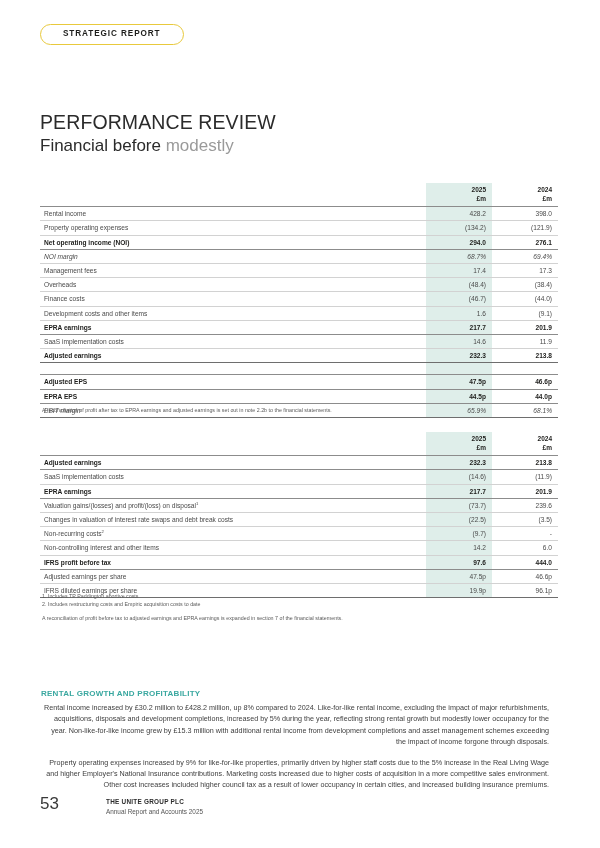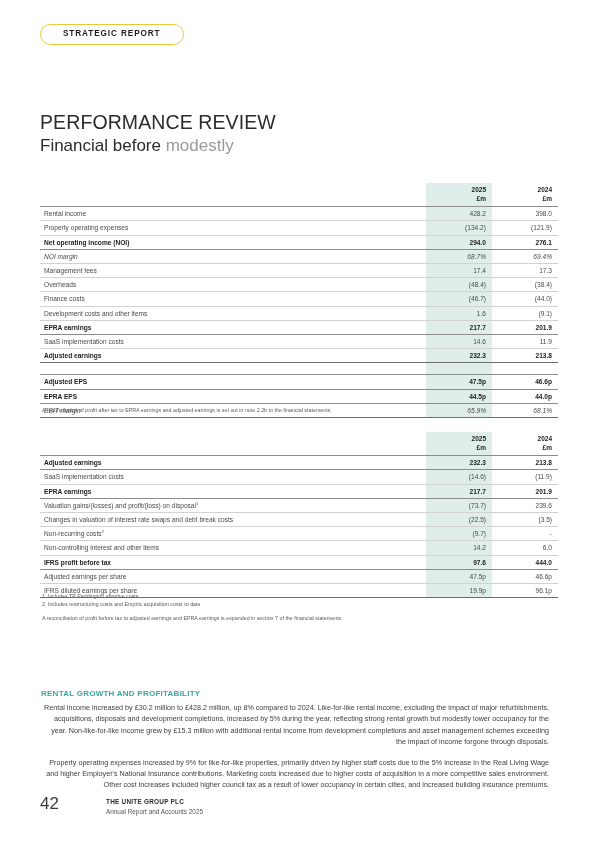--- a/index.html
+++ b/index.html
@@ -378,20 +378,20 @@
   </div>
   <div class="note" id="note3">A reconciliation of profit before tax to adjusted earnings and EPRA earnings is expanded in section 7 of the financial statements.</div>
 
   <div class="section" id="prose">
     <div class="sec-head">RENTAL GROWTH AND PROFITABILITY</div>
     <p class="para">Rental income increased by £30.2 million to £428.2 million, up 8% compared to 2024. Like-for-like rental income, excluding the impact of major refurbishments, acquisitions, disposals and development completions, increased by 5% during the year, reflecting strong rental growth but modestly lower occupancy for the year. Non-like-for-like income grew by £15.3 million with additional rental income from development completions and asset management schemes exceeding the impact of income forgone through disposals.</p>
     <p class="para">Property operating expenses increased by 9% for like-for-like properties, primarily driven by higher staff costs due to the 5% increase in the Real Living Wage and higher Employer's National Insurance contributions. Marketing costs increased due to higher costs of acquisition in a more competitive sales environment. Other cost increases included higher council tax as a result of lower occupancy in certain cities, and increased building insurance premiums.</p>
   </div>
 
   <div class="footer">
-    <div class="folio">42</div>
+    <div class="folio">53</div>
     <div class="foot-txt">
       <div class="foot-co">THE UNITE GROUP PLC</div>
       <div class="foot-sub">Annual Report and Accounts 2025</div>
     </div>
   </div>
 
 </div>
 
 </body></html>

